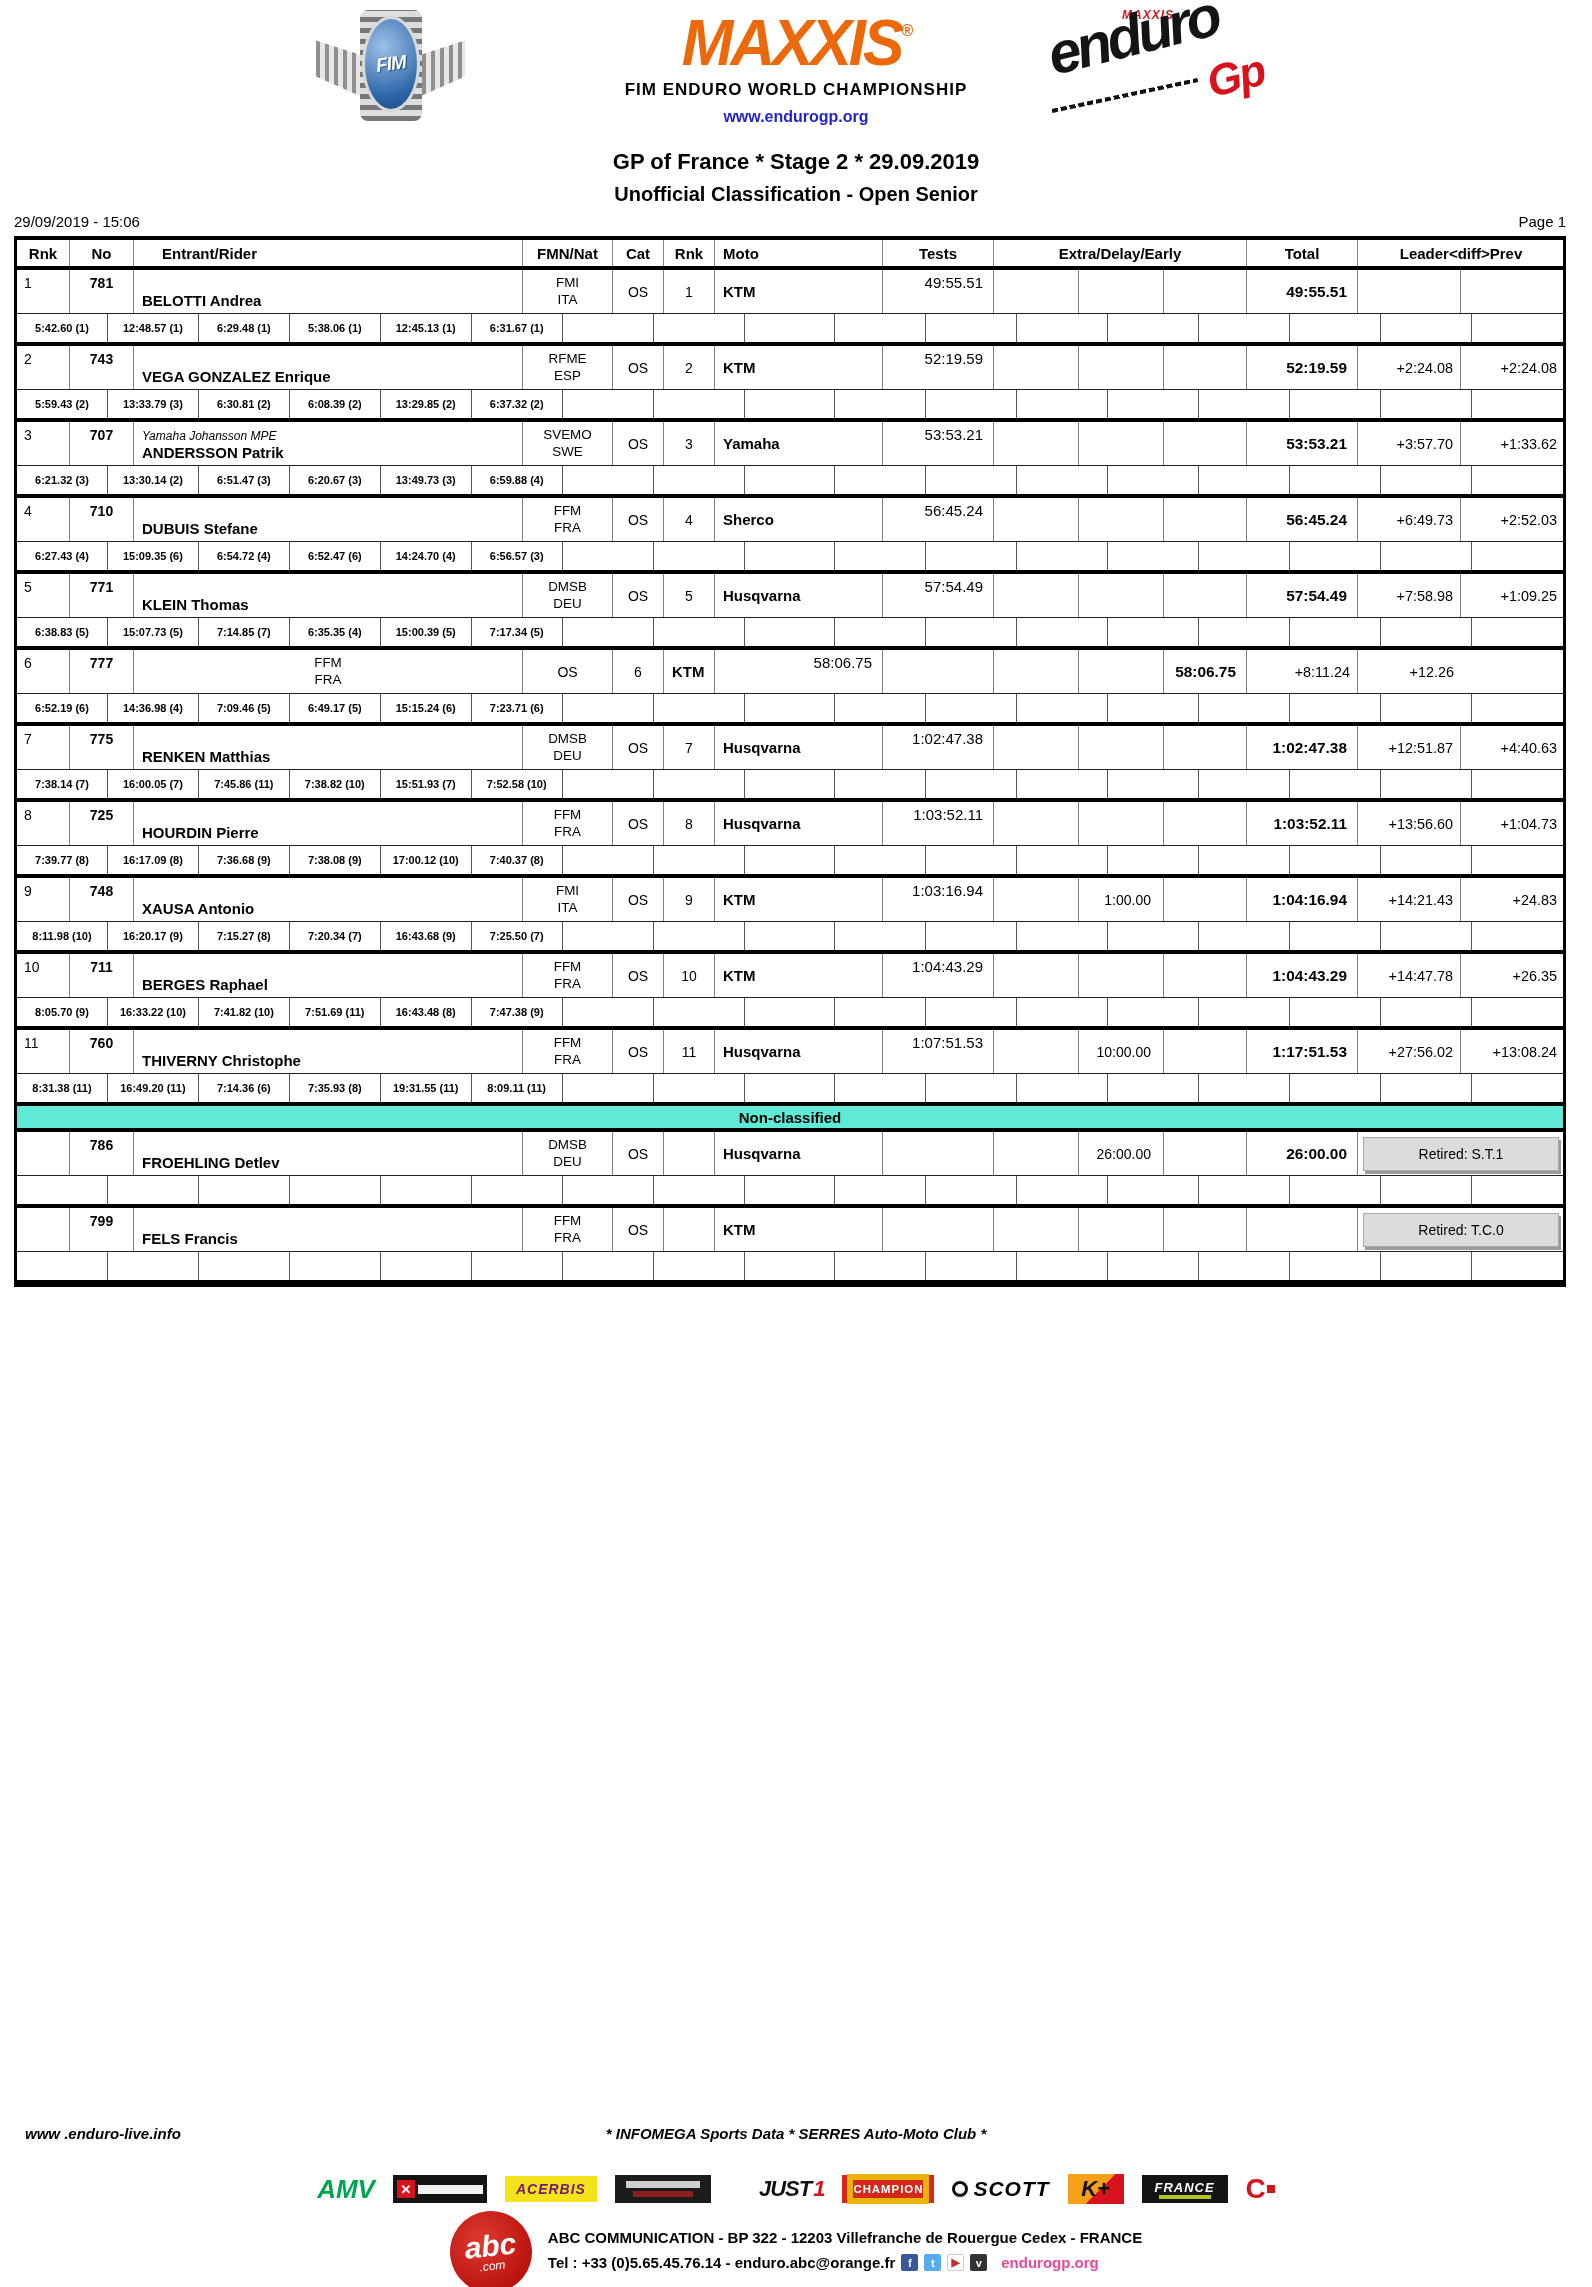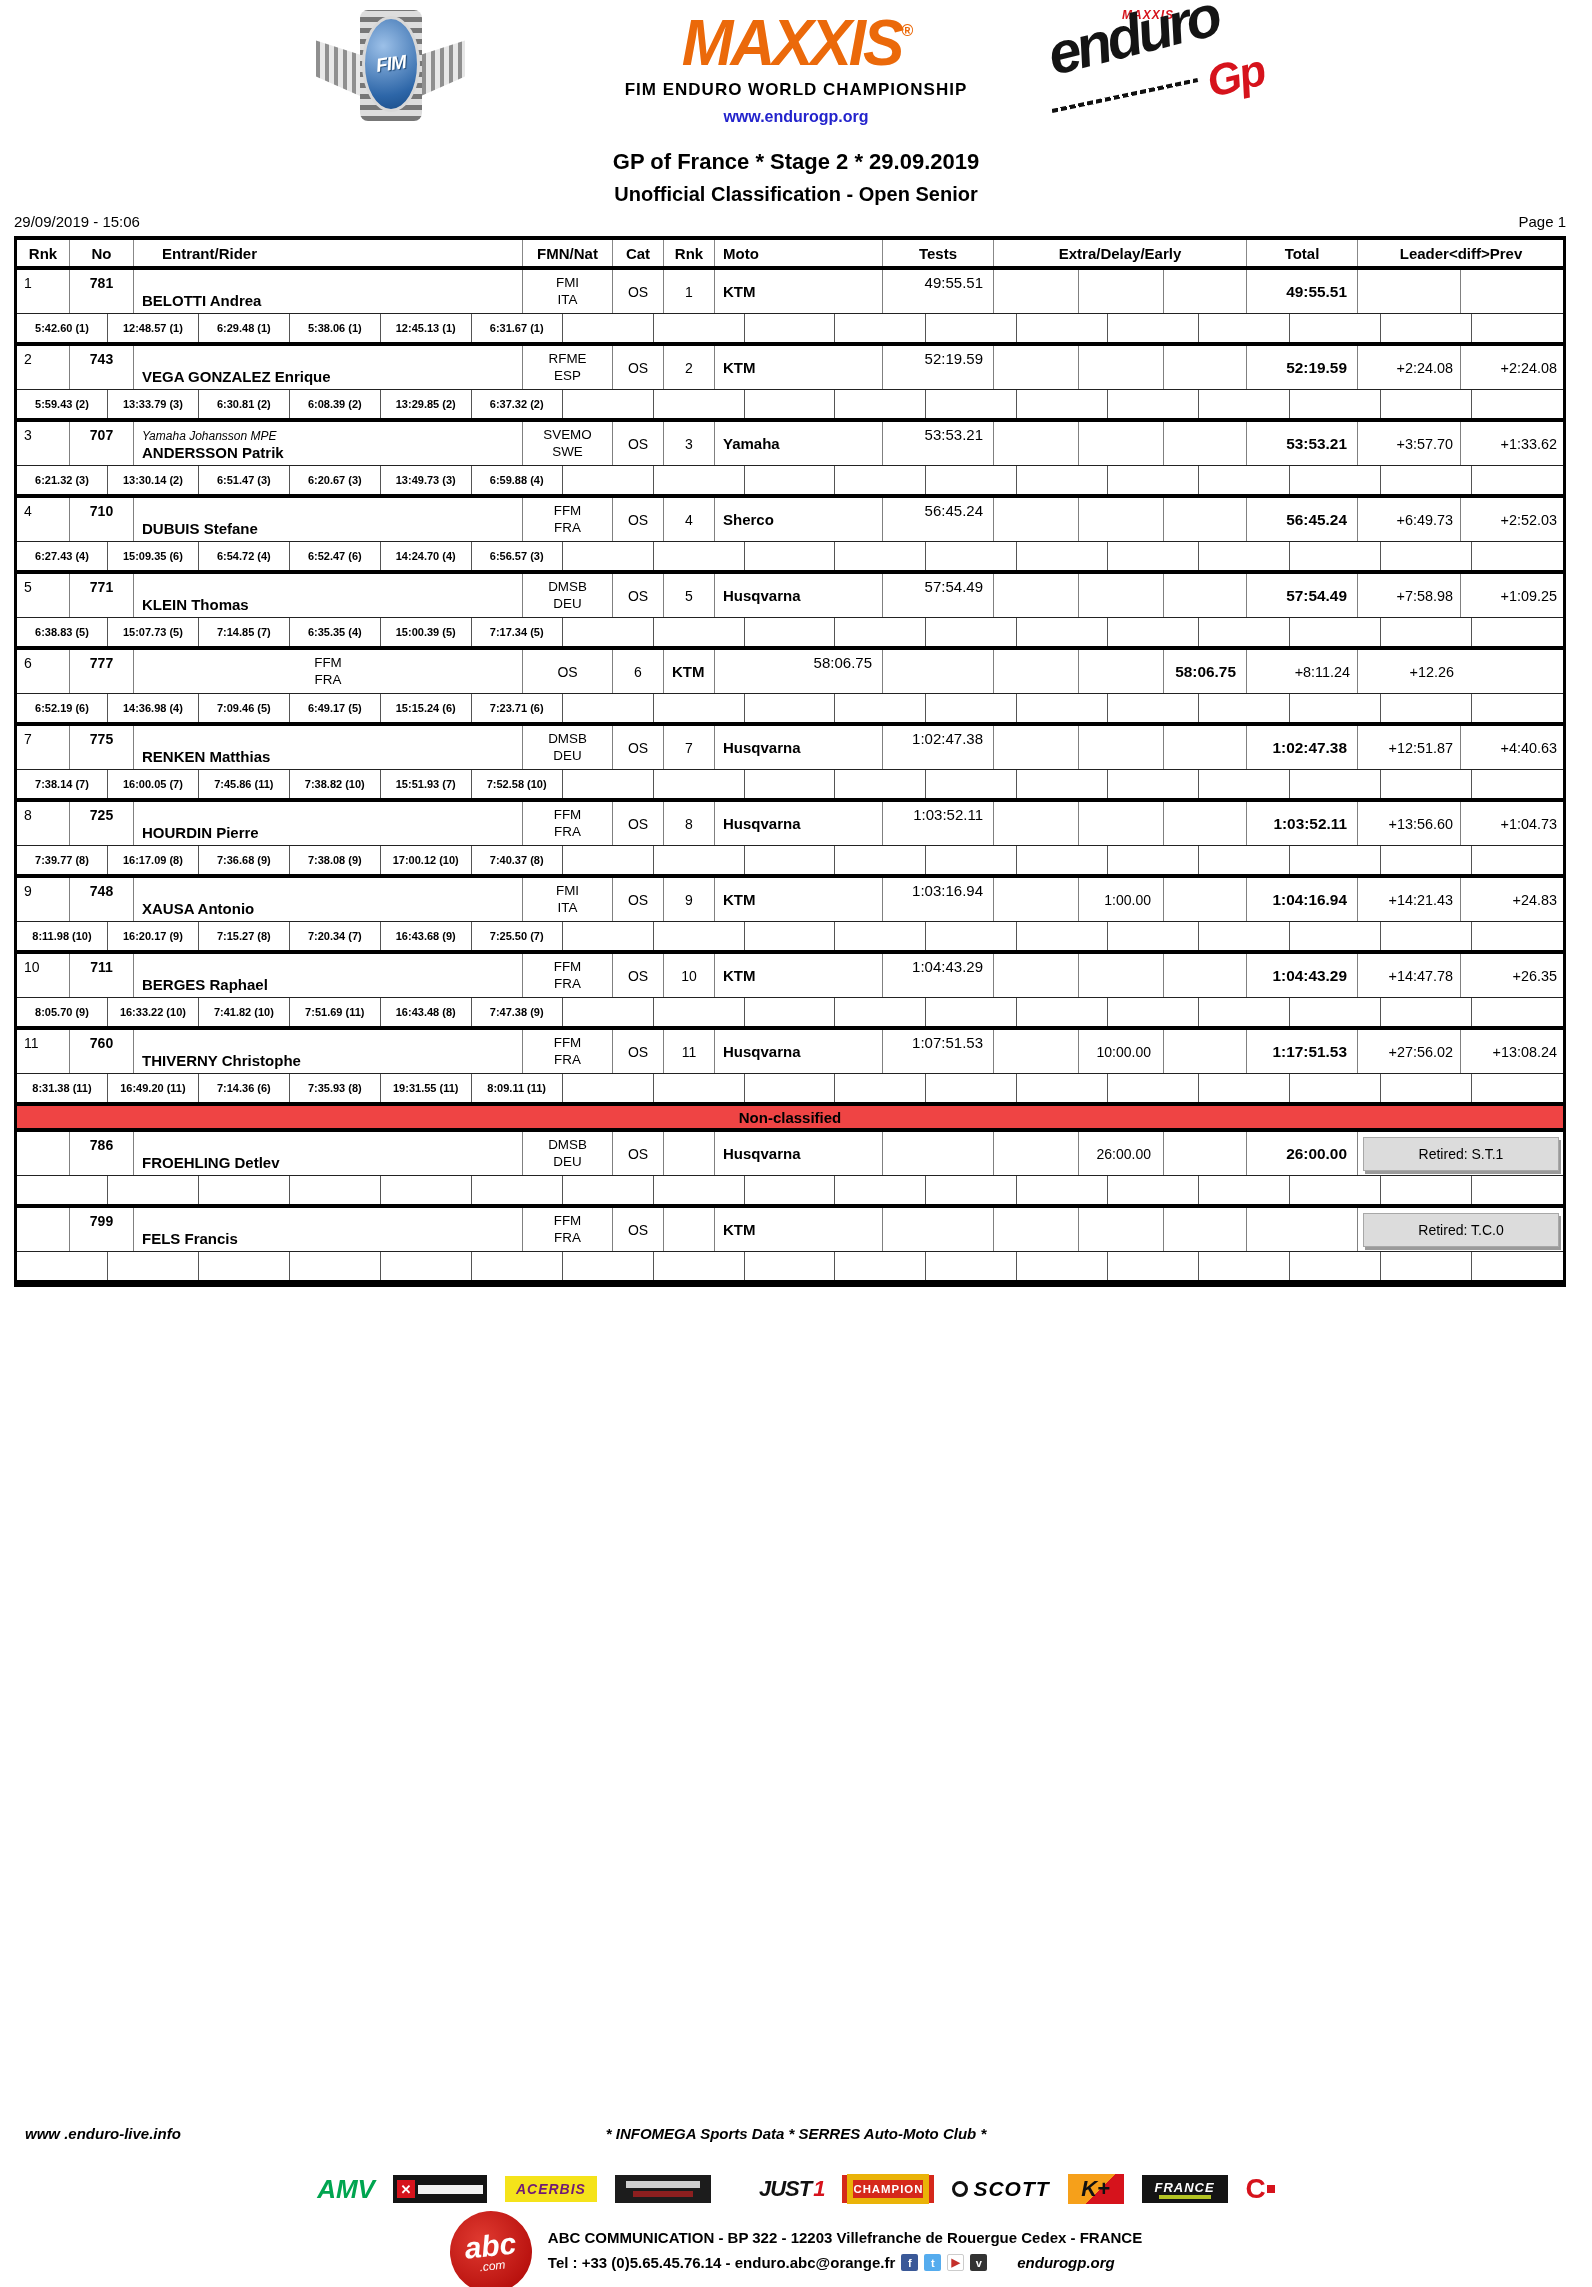--- a/index.html
+++ b/index.html
@@ -82,21 +82,21 @@
     padding-right:7px; }
   .c-retired { grid-column:span 2; display:flex; align-items:center; justify-content:center;
     padding:4px 5px; }
   .retired-box { width:100%; height:34px; background:#DCDCDC; border:1px solid #a8a8a8;
     box-shadow:2px 3px 0 #9a9a9a; display:flex; align-items:center; justify-content:center;
     font-size:14px; }
   .row-test { display:grid; grid-template-columns:repeat(17,1fr); height:28px; }
   .row-test > div { border-right:1px solid #555; display:flex; align-items:center;
     justify-content:center; font-size:11px; font-weight:bold; white-space:nowrap; }
   .row-test > div:last-child { border-right:none; }
-  .nc-band { height:26px; background:#ef4444; border-bottom:4px solid #000; display:flex;
+  .nc-band { height:26px; background:#5eead4; border-bottom:4px solid #000; display:flex;
     align-items:center; justify-content:center; font-weight:bold; font-size:15px; }
 
   
   .foot-line { position:absolute; top:2125px; left:0; width:100%; height:22px; }
   .foot-left { position:absolute; left:25px; font-size:15px; font-weight:bold; font-style:italic; }
   .foot-center { position:absolute; left:0; width:100%; text-align:center; font-size:15px;
     font-weight:bold; font-style:italic; }
   .sponsor-row { position:absolute; top:2172px; left:0; width:100%; display:flex;
     justify-content:center; align-items:center; gap:18px; height:34px; }
   .chip { display:flex; align-items:center; justify-content:center; font-weight:bold; height:30px; }
@@ -137,21 +137,21 @@
   .abc-text { padding-top:6px; }
   .abc-l1 { font-size:15px; font-weight:bold;margin-top:12px; }
   .abc-l2 { font-size:15px; font-weight:bold; margin-top:8px; display:flex; align-items:center;
     gap:6px; }
   .soc { width:17px; height:17px; display:inline-flex; align-items:center; justify-content:center;
     color:#fff; font-size:11px; font-weight:bold; border-radius:2px; }
   .soc-fb { background:#3b5998; }
   .soc-tw { background:#55acee; }
   .soc-yt { background:#fff; border:1px solid #ccc; color:#c4302b; }
   .soc-vm { background:#333; }
-  .egp-link { color:#000000; font-weight:bold; margin-left:24px;font-style:italic; }
+  .egp-link { color:#ec4899; font-weight:bold; margin-left:8px; }
 </style>
 </head>
 <body>
 
 <div class="fim-logo">
   <div class="fim-wing lw"></div>
   <div class="fim-wing rw"></div>
   <div class="fim-block"></div>
   <div class="fim-oval">
     <span>FIM</span>

